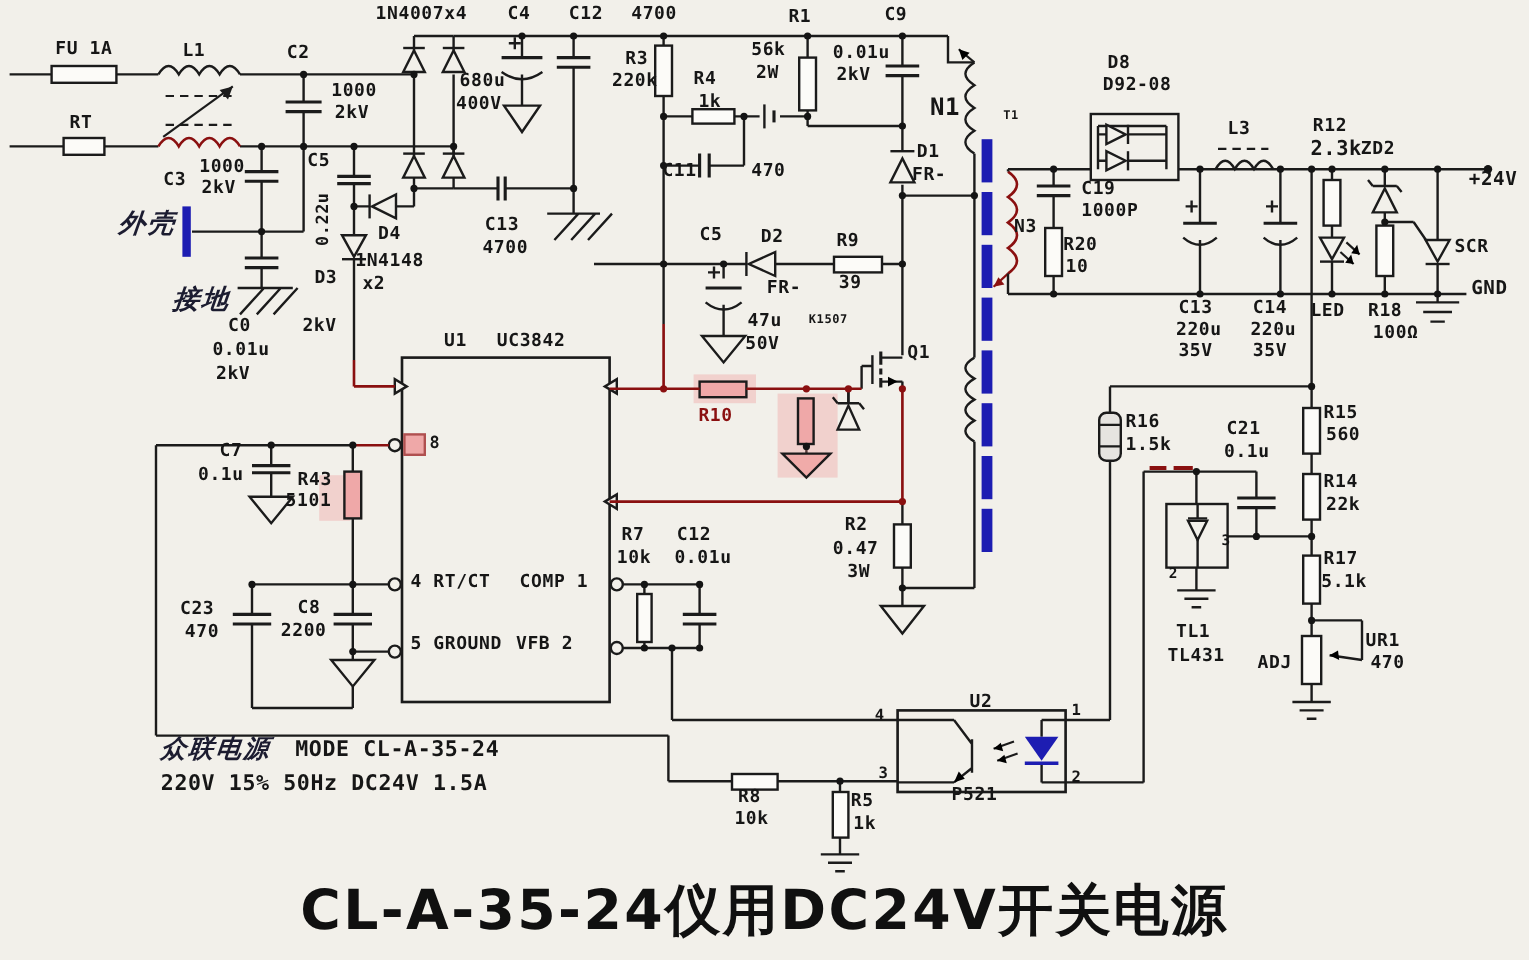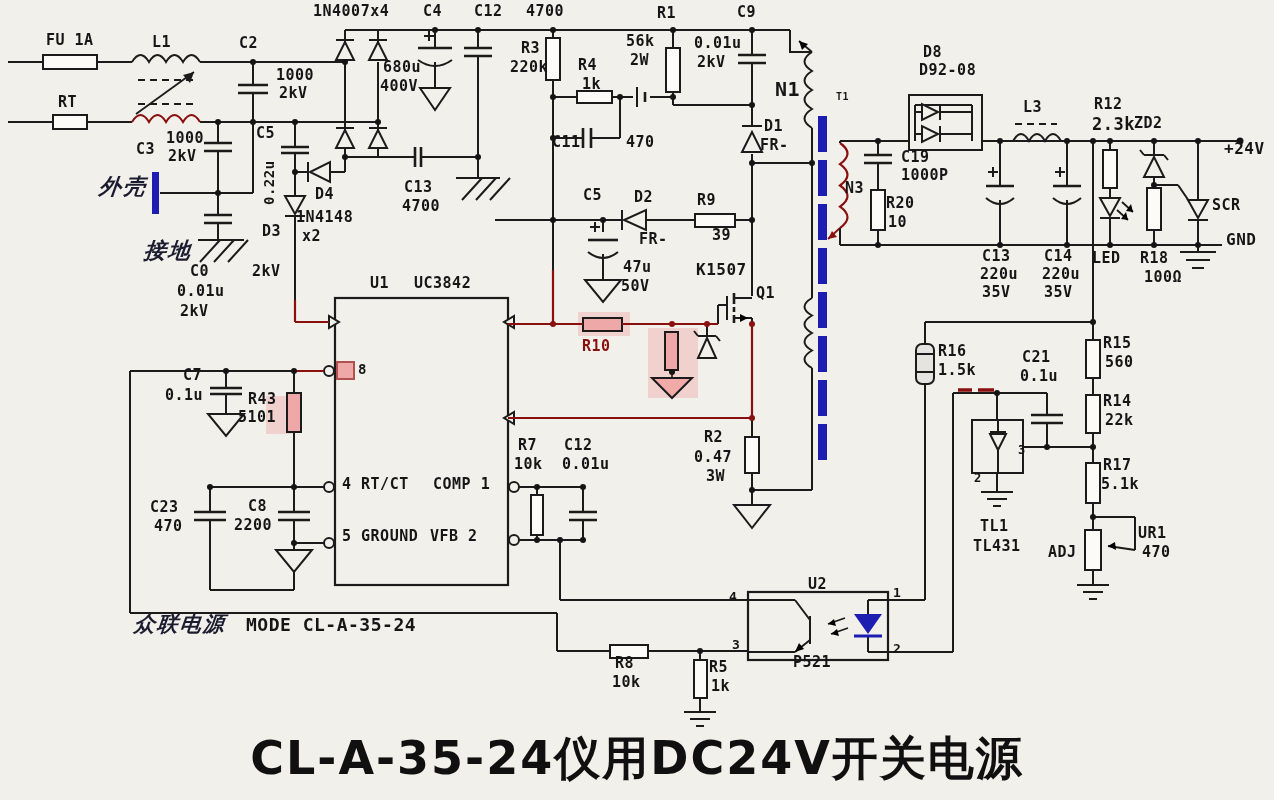--- a/index.html
+++ b/index.html
@@ -369,24 +369,24 @@
       <span class="lbl" style="left: 697px; top: 55px; font-size: 15px;">2kV</span>
       <span class="lbl" style="left: 737px; top: 5px; font-size: 15px;">C9</span>
       <span class="lbl" style="left: 775px; top: 79px; font-size: 20px;">N1</span>
       <span class="lbl" style="left: 836px; top: 92px; font-size: 10px;">T1</span>
       <span class="lbl" style="left: 764px; top: 119px; font-size: 15px;">D1</span>
       <span class="lbl" style="left: 760px; top: 138px; font-size: 15px;">FR-</span>
       <span class="lbl" style="left: 583px; top: 188px; font-size: 15px;">C5</span>
       <span class="lbl" style="left: 634px; top: 190px; font-size: 15px;">D2</span>
       <span class="lbl" style="left: 639px; top: 232px; font-size: 15px;">FR-</span>
       <span class="lbl" style="left: 697px; top: 193px; font-size: 15px;">R9</span>
-      <span class="lbl" style="left: 699px; top: 228px; font-size: 15px; margin-left: 13px;">39</span>
+      <span class="lbl" style="left: 699px; top: 228px; font-size: 15px;">39</span>
       <span class="lbl" style="left: 623px; top: 260px; font-size: 15px;">47u</span>
       <span class="lbl" style="left: 621px; top: 279px; font-size: 15px;">50V</span>
-      <span class="lbl" style="left: 696px; top: 262px; font-size: 16px;">K1507</span>
+      <span class="lbl" style="left: 674px; top: 262px; font-size: 10px;">K1507</span>
       <span class="lbl" style="left: 756px; top: 286px; font-size: 15px;">Q1</span>
       <span class="lbl" style="left: 845px; top: 181px; font-size: 15px;">N3</span>
       <span class="lbl" style="left: 901px; top: 150px; font-size: 15px;">C19</span>
       <span class="lbl" style="left: 901px; top: 168px; font-size: 15px;">1000P</span>
       <span class="lbl" style="left: 886px; top: 196px; font-size: 15px;">R20</span>
       <span class="lbl" style="left: 888px; top: 215px; font-size: 15px;">10</span>
       <span class="lbl" style="left: 923px; top: 45px; font-size: 15px;">D8</span>
       <span class="lbl" style="left: 919px; top: 63px; font-size: 15px;">D92-08</span>
       <span class="lbl" style="left: 1023px; top: 100px; font-size: 15px;">L3</span>
       <span class="lbl" style="left: 1094px; top: 97px; font-size: 15px;">R12</span>
@@ -449,16 +449,17 @@
       <span class="lbl" style="left: 729px; top: 590px; font-size: 13px;">4</span>
       <span class="lbl" style="left: 732px; top: 638px; font-size: 13px;">3</span>
       <span class="lbl" style="left: 893px; top: 586px; font-size: 13px;">1</span>
       <span class="lbl" style="left: 893px; top: 642px; font-size: 13px;">2</span>
       <span class="lbl" style="left: 615px; top: 656px; font-size: 15px;">R8</span>
       <span class="lbl" style="left: 612px; top: 675px; font-size: 15px;">10k</span>
       <span class="lbl" style="left: 709px; top: 660px; font-size: 15px;">R5</span>
       <span class="lbl" style="left: 711px; top: 679px; font-size: 15px;">1k</span>
       <span class="lbl hand" style="left: 134px; top: 614px; font-size: 21px;">众联电源</span>
       <span class="lbl" style="left: 246px; top: 616px; font-size: 18px;">MODE CL-A-35-24</span>
+      <span class="lbl" style="left: 134px; top: 644px; font-size: 18px;">220V 15% 50Hz DC24V 1.5A</span>
     </div>
 
 <div id="page-title">CL-A-35-24仪用DC24V开关电源</div>
 </div>
 
 </body></html>

